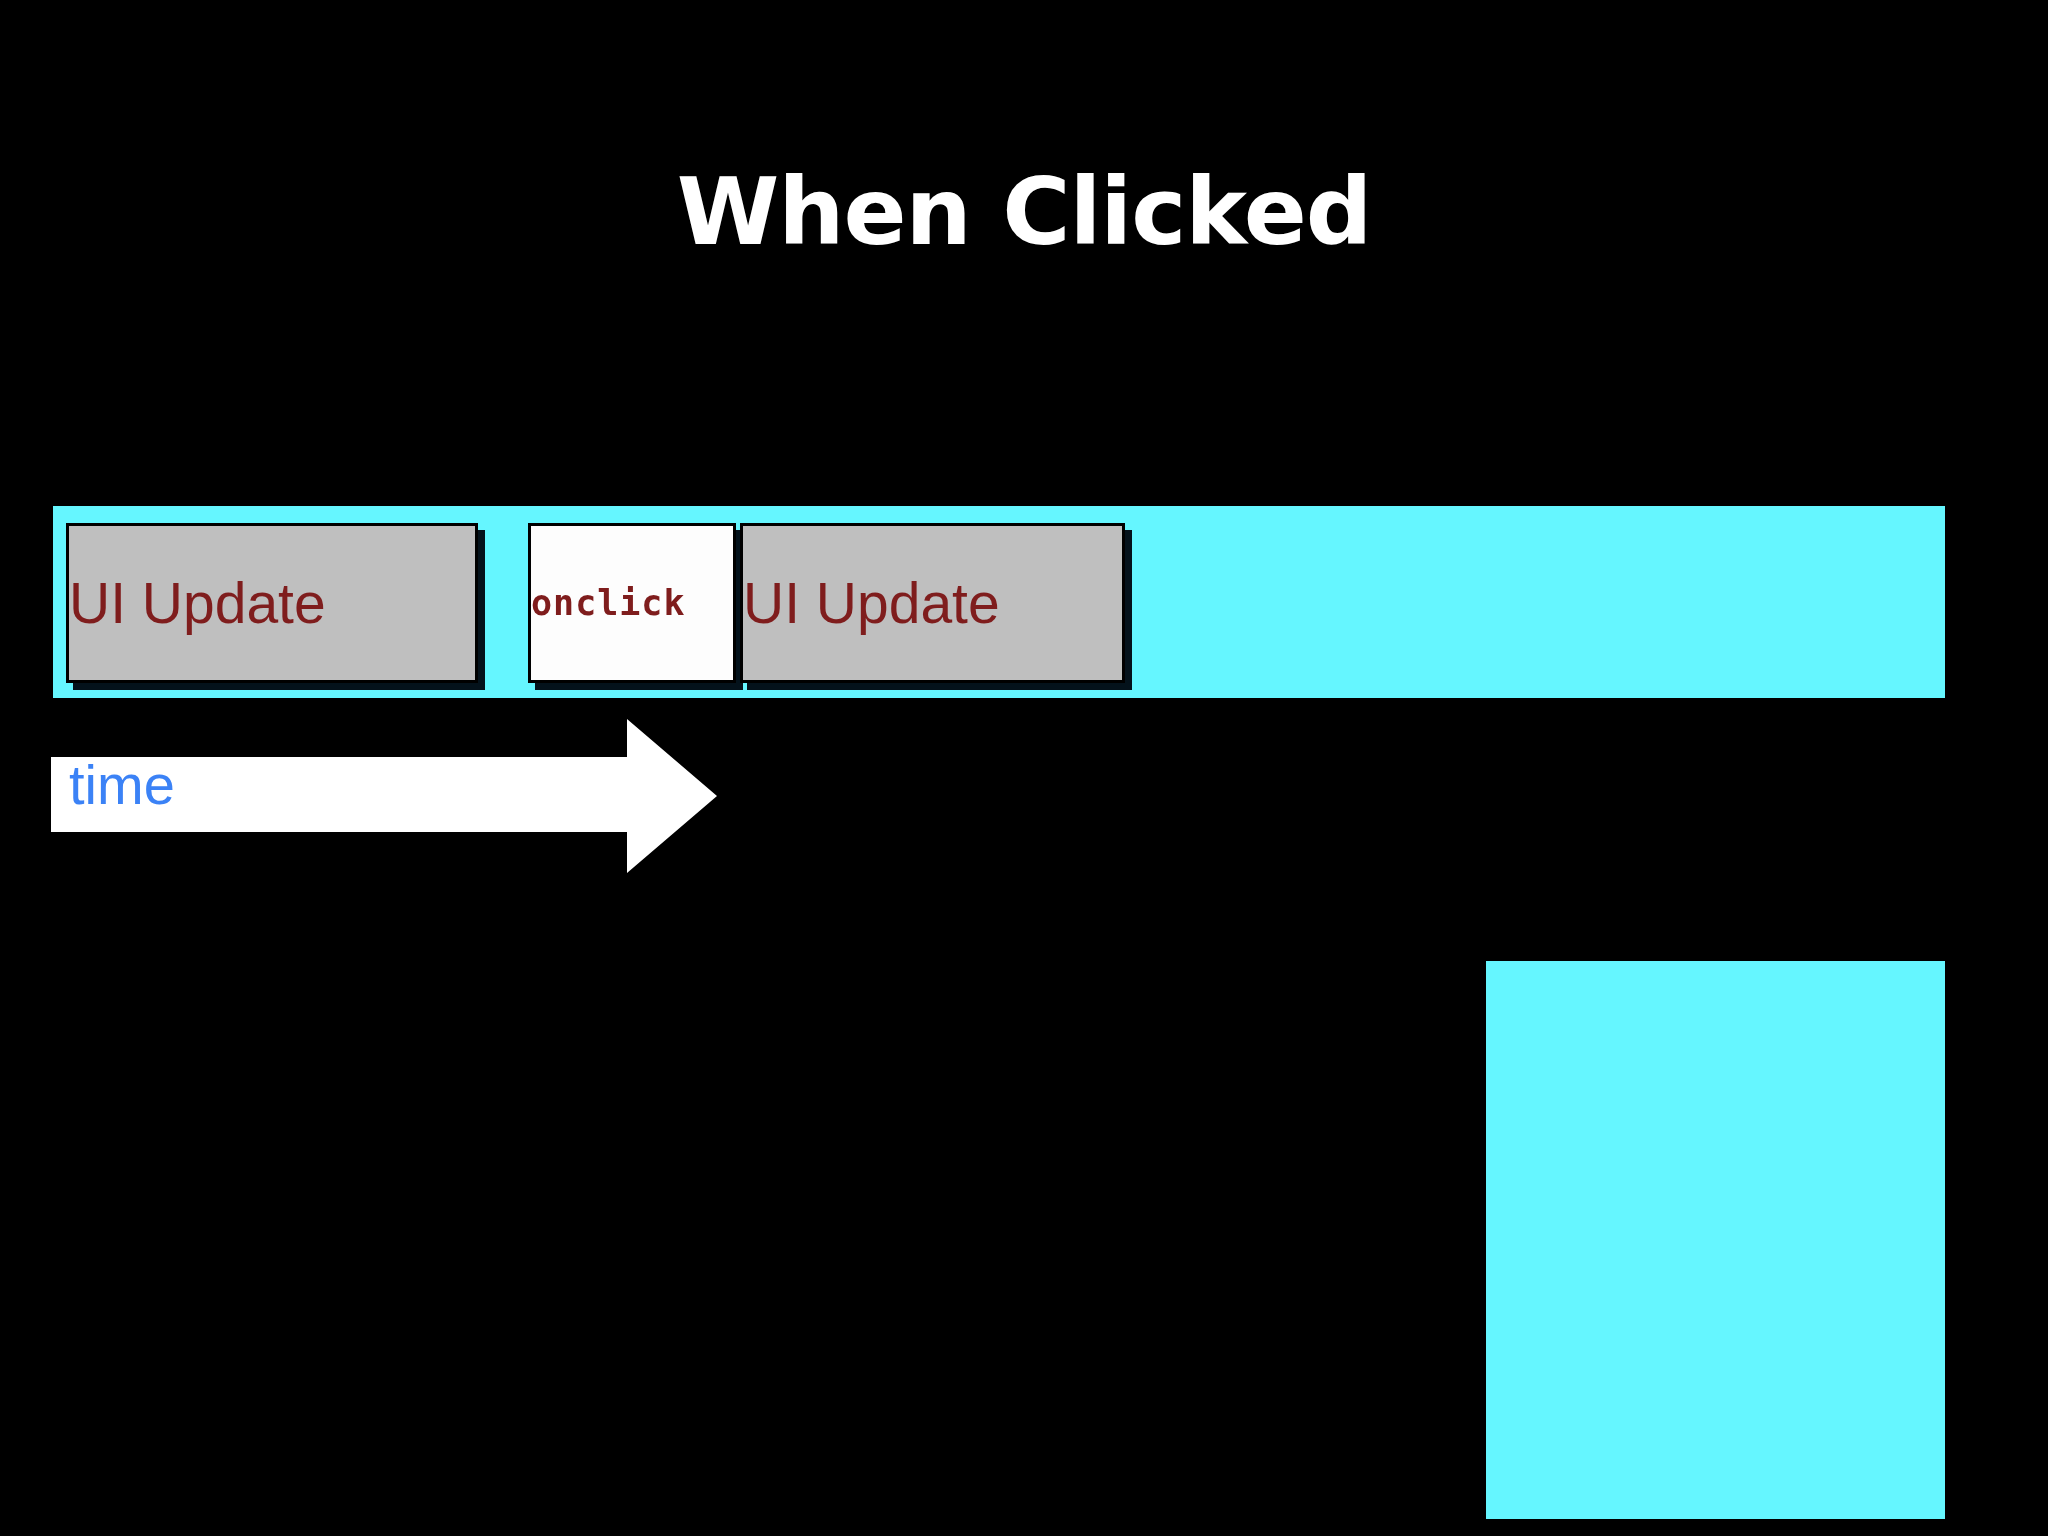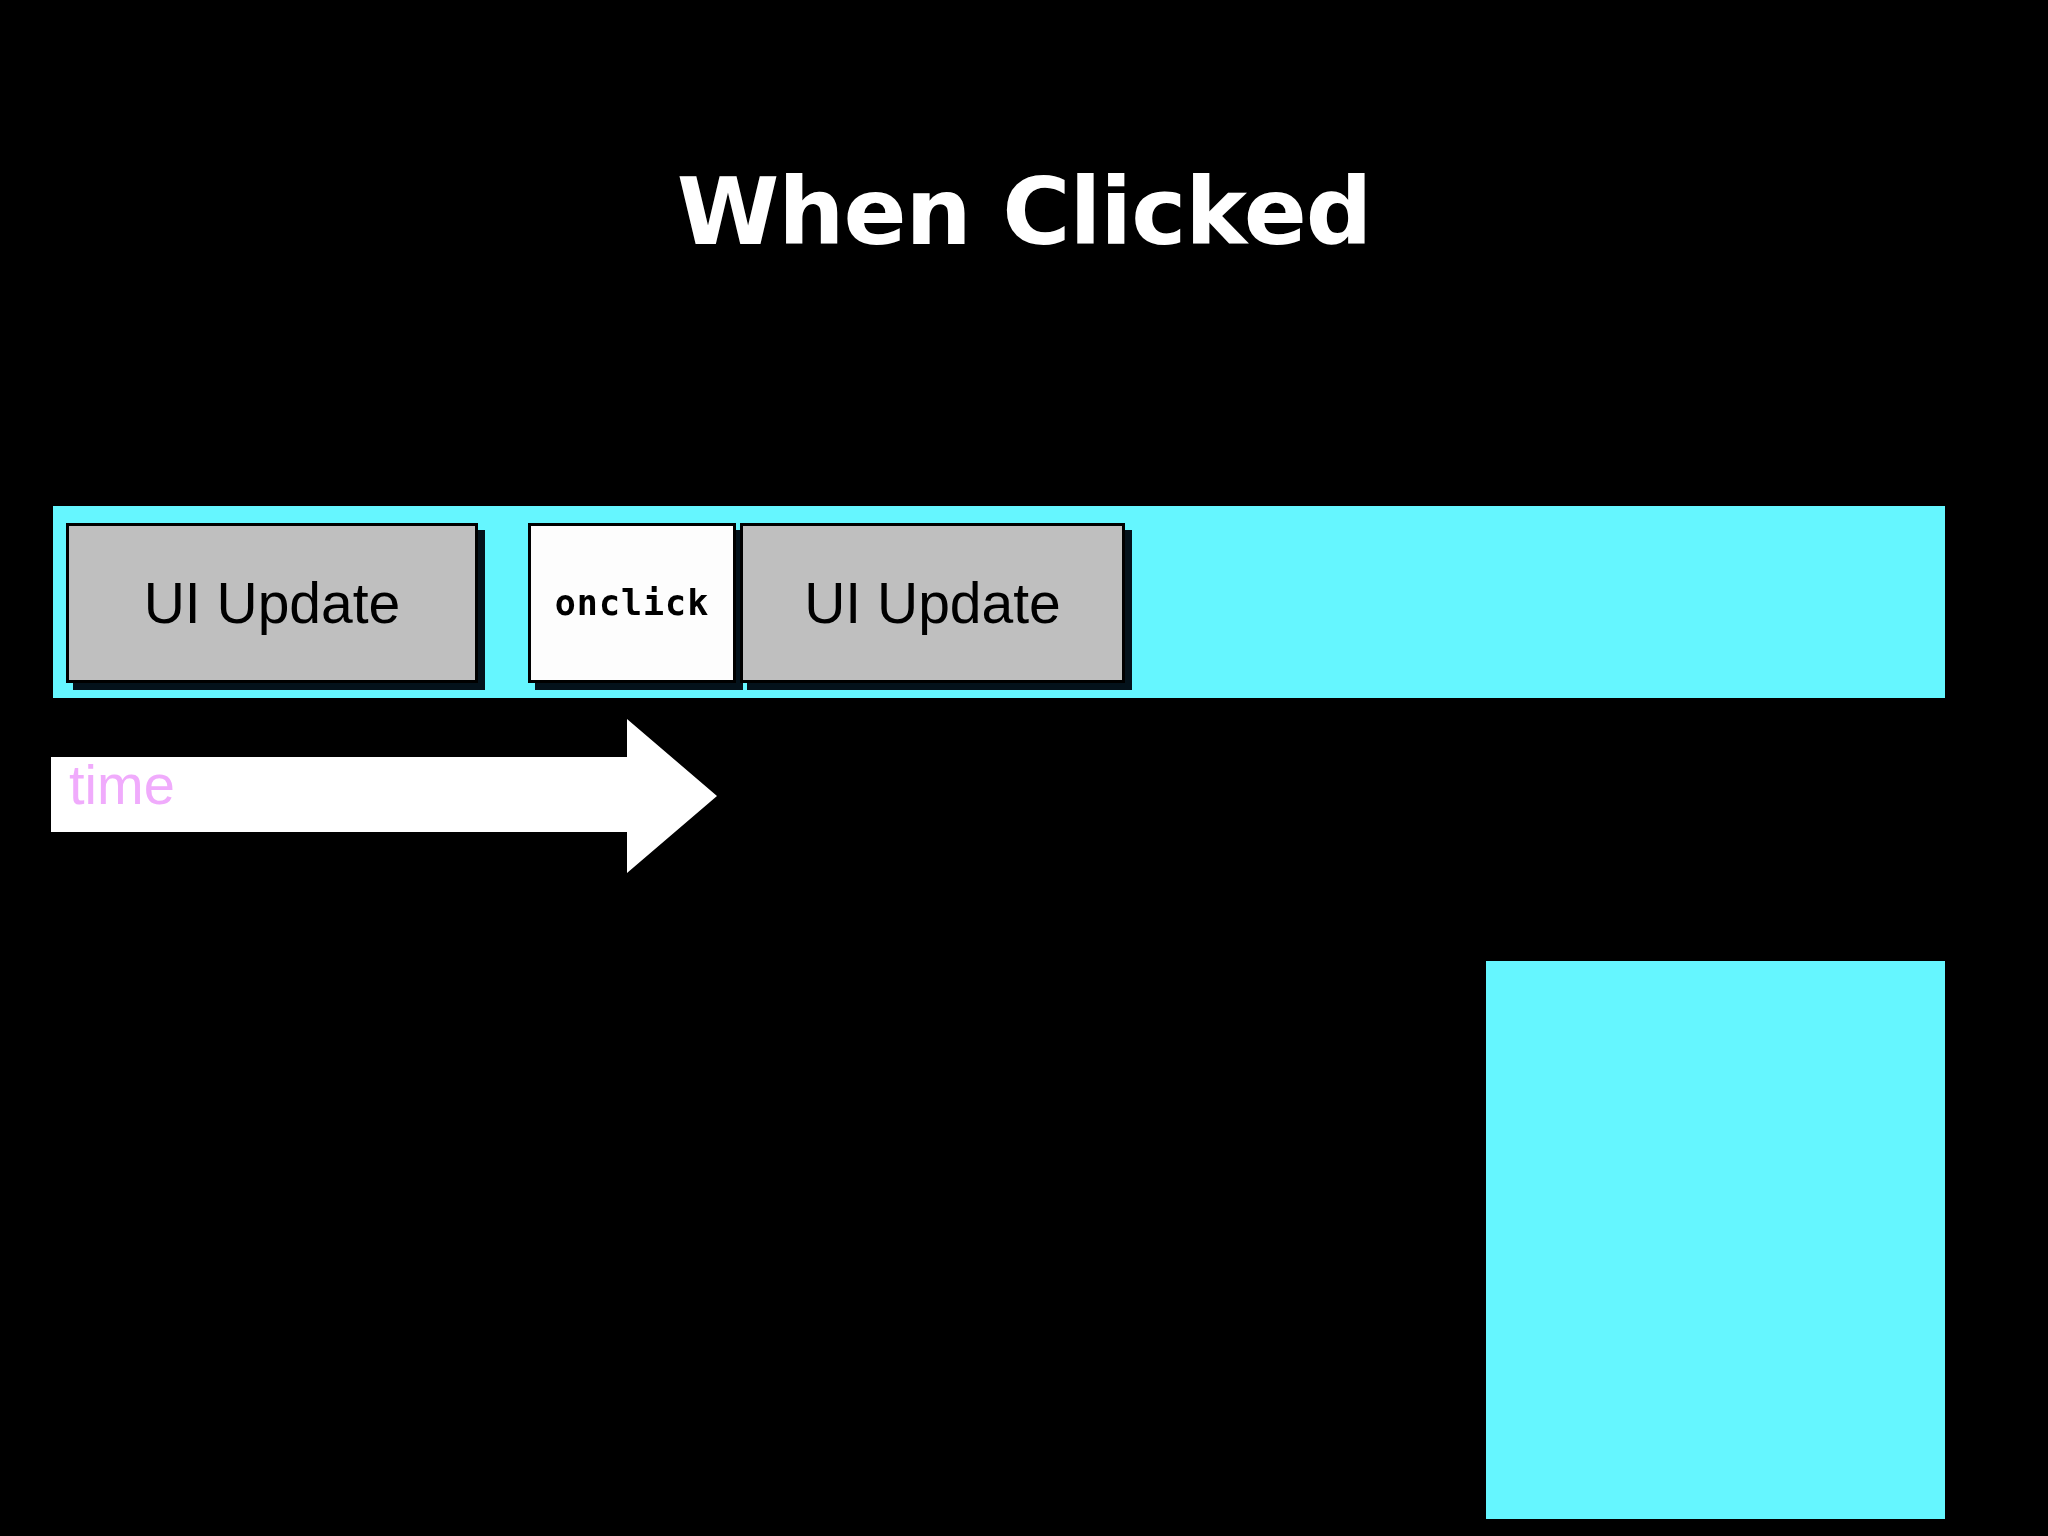--- a/index.html
+++ b/index.html
@@ -49,22 +49,21 @@
   }
 
   
   .tl-block {
     position: absolute;
     box-sizing: border-box;
     border: 3px solid #000000;
     box-shadow: 7px 7px 0 0 #04121b;
     display: flex;
     align-items: center;
-    justify-content: center;
-    color: #000000;
+    color: #7f1d1d;
     overflow: hidden;
   }
   .tl-block.ui-update {
     background: #BFBFBF;
     font-family: "Liberation Sans", sans-serif;
     font-weight: normal;
     font-size: 57px;
     line-height: 1;
     white-space: nowrap;
   }
@@ -88,21 +87,21 @@
     left: 51px;
     top: 681px;
     width: 668px;
     height: 158px;
   }
   .time-arrow svg { display: block; width: 100%; height: 100%; }
   .time-arrow-label {
     position: absolute;
     left: 18px;
     top: 40px;
-    color: #f0abfc;
+    color: #3b82f6;
     font-family: "Liberation Sans", sans-serif;
     font-size: 56px;
     line-height: 1;
     white-space: nowrap;
   }
 
   
   .panel-lower-right {
     position: absolute;
     left: 1486px;

